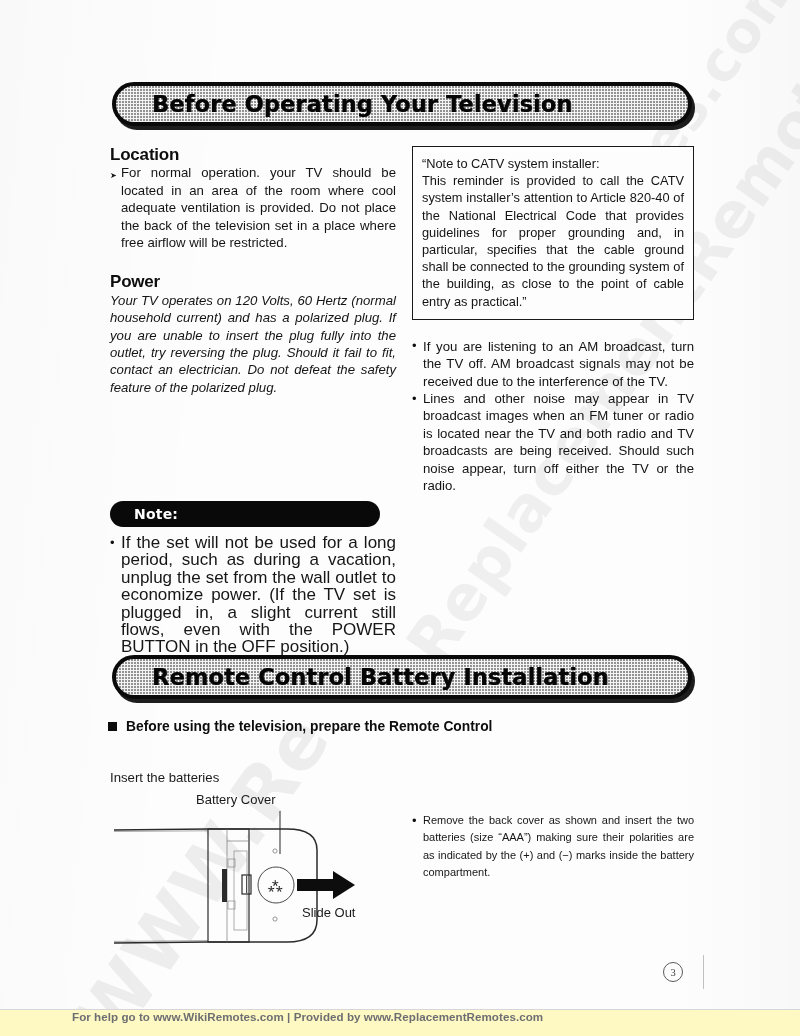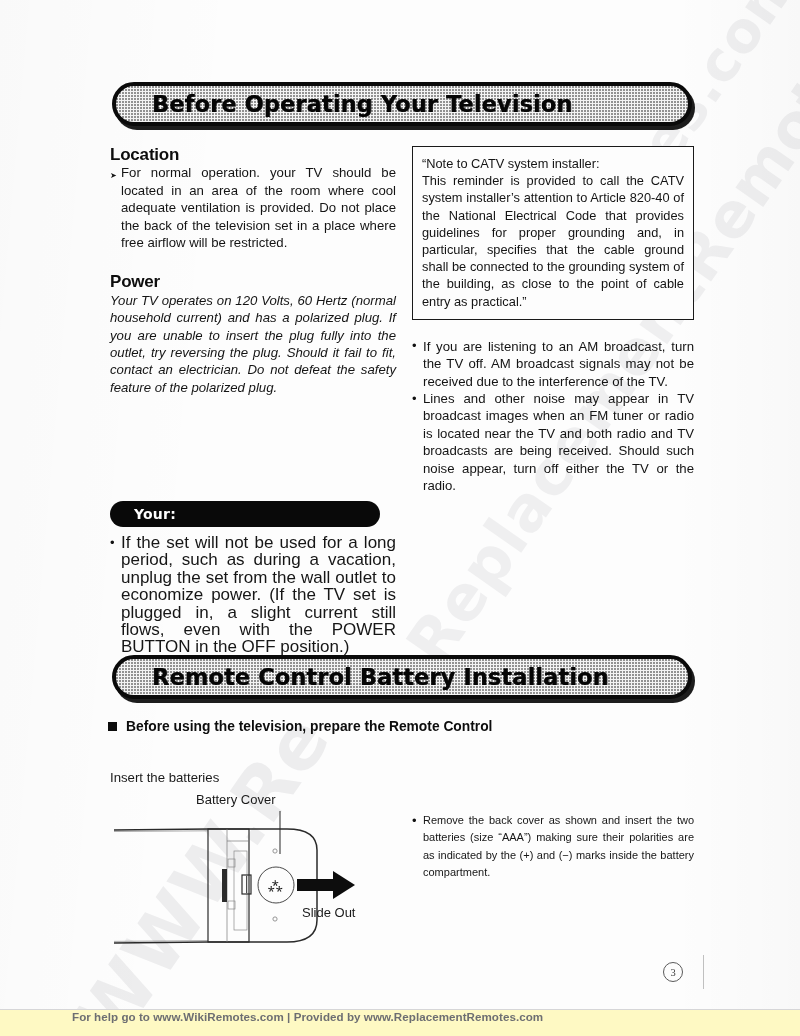--- a/index.html
+++ b/index.html
@@ -317,21 +317,21 @@
       </ul>
 
       <div class="gap-22"></div>
 
       <h2 class="sec">Power</h2>
       <p class="body">Your TV operates on 120 Volts, 60 Hertz (normal household current) and has a polarized plug. If you are unable to insert the plug fully into the outlet, try reversing the plug. Should it fail to fit, contact an electrician. Do not defeat the safety feature of the polarized plug.</p>
 
     </div>
 
     <div class="note-pill">
-      <span class="note-pill-label">Your:</span>
+      <span class="note-pill-label">Note:</span>
     </div>
 
     <div id="note-body">
       <ul class="blist">
         <li>If the set will not be used for a long period, such as during a vacation, unplug the set from the wall outlet to economize power. (If the TV set is plugged in, a slight current still flows, even with the POWER BUTTON in the OFF position.)</li>
       </ul>
     </div>
 
     <div class="col" id="col-right">
 

